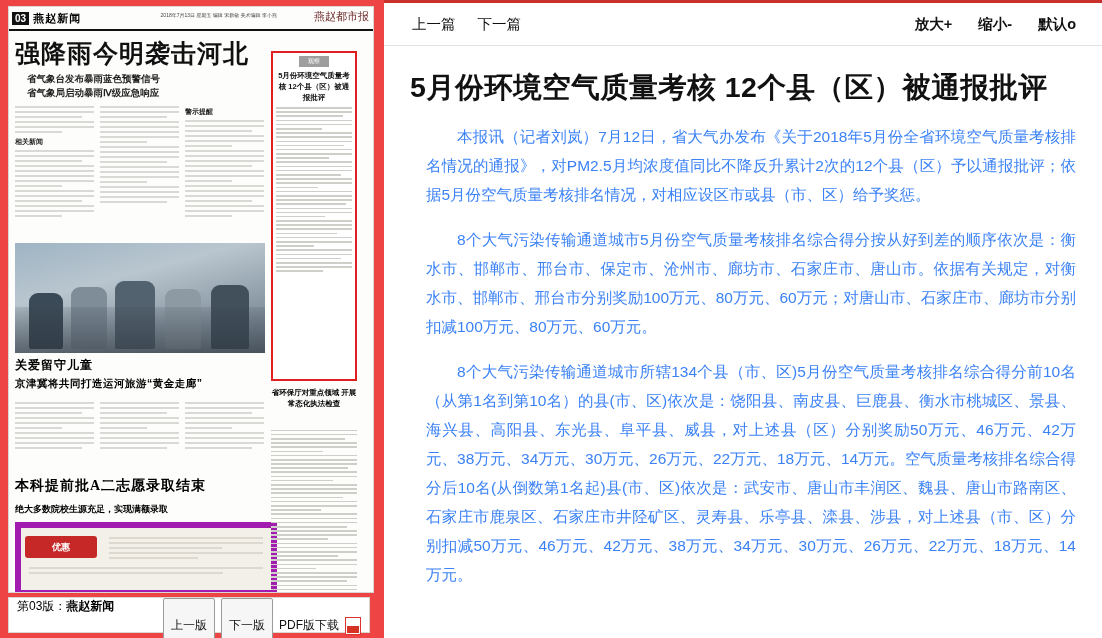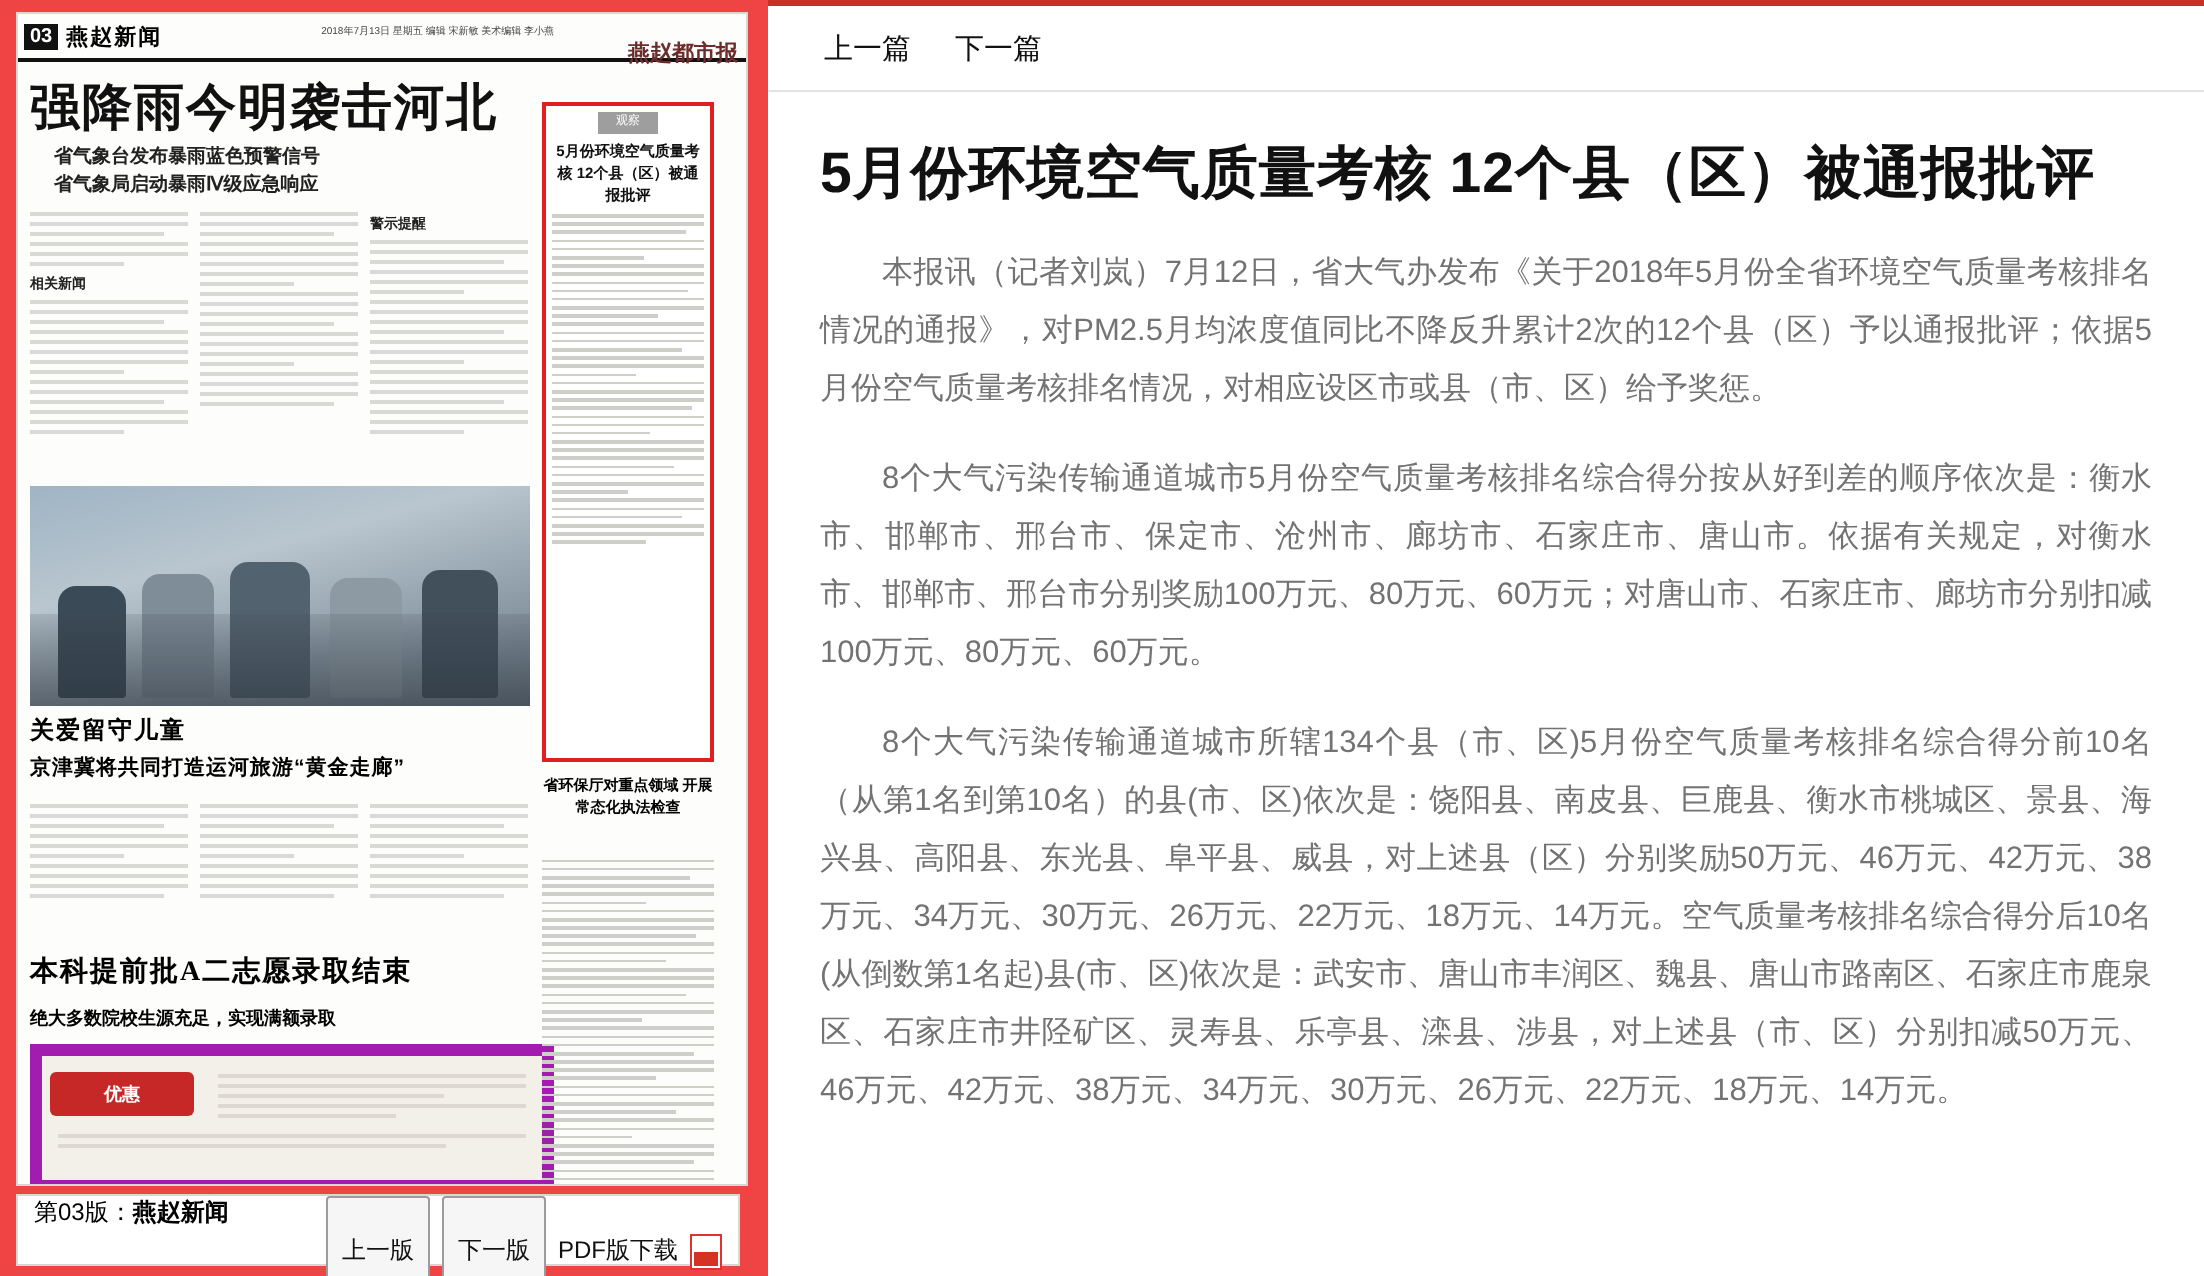--- a/index.html
+++ b/index.html
@@ -27,21 +27,21 @@
   .masthead{
     position:relative;height:22px;border-bottom:2px solid #111;
     display:flex;align-items:center;
   }
   .mh-num{
     background:#111;color:#fff;font-size:10px;font-weight:bold;
     padding:1px 3px;margin-left:3px;line-height:11px;
   }
   .mh-title{font-size:11px;font-weight:bold;margin-left:4px;letter-spacing:1px;}
   .mh-date{position:absolute;right:96px;top:5px;font-size:5px;color:#444;}
-  .mh-brand{position:absolute;right:4px;top:12px;font-size:11px;color:#6d2b2b;font-weight:bold;font-family:"Liberation Serif",serif;}
+  .mh-brand{position:absolute;right:4px;top:2px;font-size:11px;color:#6d2b2b;font-weight:normal;font-family:"Liberation Serif",serif;}
 
   .headline1{
     font-size:25px;font-weight:bold;letter-spacing:1px;
     margin:6px 0 2px 6px;font-family:"Liberation Serif",serif;color:#111;
   }
   .subline{font-size:9.5px;font-weight:bold;margin-left:18px;color:#222;line-height:14px;}
 
   .cols{position:absolute;left:6px;top:96px;width:250px;}
   .col3{display:flex;gap:6px;}
   .tcol{width:79px;}
@@ -124,22 +124,22 @@
   .tb-right{margin-left:auto;display:flex;gap:26px;margin-right:26px;}
   .tb-right .tb-link{font-weight:bold;}
 
   .art-title{
     margin:22px 26px 0 26px;
     font-size:28.5px;font-weight:bold;color:#111;letter-spacing:.5px;
     line-height:38px;
   }
   .art-body{margin:16px 26px 0 26px;}
   .art-body p{
-    margin:0 0 16px 0;
-    font-size:15.5px;line-height:29px;color:#737373;text-align:justify;
+    margin:0 0 16px 16px;
+    font-size:15.5px;line-height:29px;color:#3b82f6;text-align:justify;
     text-indent:2em;
   }
 </style>
 </head>
 <body>
 
 <div class="page">
 
   <div class="left-pane">
     <div class="paper">
@@ -406,20 +406,25 @@
     </div>
   </div>
 
   <div class="right-pane">
 
     <div class="toolbar">
       <div class="tb-left">
         <a class="tb-link" href="#">上一篇</a>
         <a class="tb-link" href="#">下一篇</a>
       </div>
+      <div class="tb-right">
+        <a class="tb-link" href="#">放大+</a>
+        <a class="tb-link" href="#">缩小-</a>
+        <a class="tb-link" href="#">默认o</a>
+      </div>
     </div>
 
     <h1 class="art-title">5月份环境空气质量考核 12个县（区）被通报批评</h1>
 
     <div class="art-body">
       <p>本报讯（记者刘岚）7月12日，省大气办发布《关于2018年5月份全省环境空气质量考核排名情况的通报》，对PM2.5月均浓度值同比不降反升累计2次的12个县（区）予以通报批评；依据5月份空气质量考核排名情况，对相应设区市或县（市、区）给予奖惩。</p>
       <p>8个大气污染传输通道城市5月份空气质量考核排名综合得分按从好到差的顺序依次是：衡水市、邯郸市、邢台市、保定市、沧州市、廊坊市、石家庄市、唐山市。依据有关规定，对衡水市、邯郸市、邢台市分别奖励100万元、80万元、60万元；对唐山市、石家庄市、廊坊市分别扣减100万元、80万元、60万元。</p>
       <p>8个大气污染传输通道城市所辖134个县（市、区)5月份空气质量考核排名综合得分前10名（从第1名到第10名）的县(市、区)依次是：饶阳县、南皮县、巨鹿县、衡水市桃城区、景县、海兴县、高阳县、东光县、阜平县、威县，对上述县（区）分别奖励50万元、46万元、42万元、38万元、34万元、30万元、26万元、22万元、18万元、14万元。空气质量考核排名综合得分后10名(从倒数第1名起)县(市、区)依次是：武安市、唐山市丰润区、魏县、唐山市路南区、石家庄市鹿泉区、石家庄市井陉矿区、灵寿县、乐亭县、滦县、涉县，对上述县（市、区）分别扣减50万元、46万元、42万元、38万元、34万元、30万元、26万元、22万元、18万元、14万元。</p>
 
     </div>

